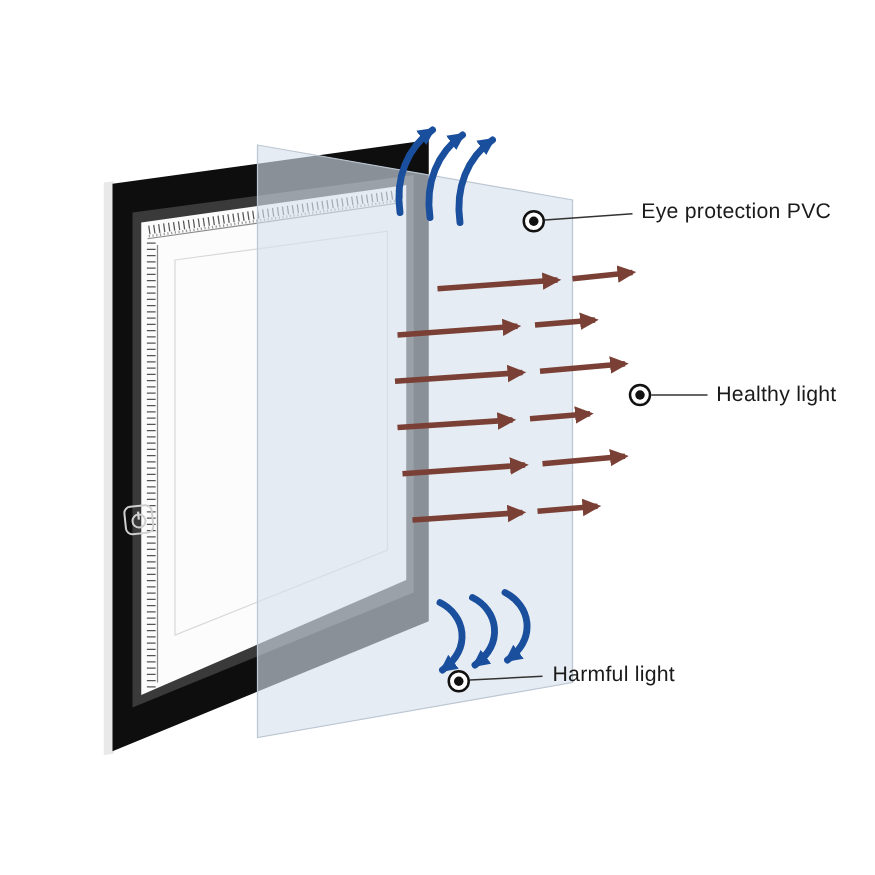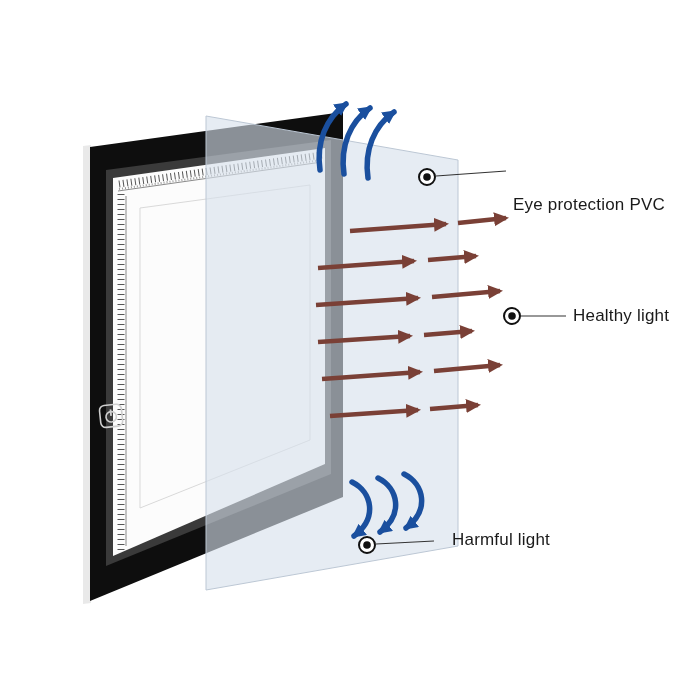--- a/index.html
+++ b/index.html
@@ -120,19 +120,19 @@
 
     <g>
       <line x1="376" y1="544" x2="434" y2="541" stroke="#333" stroke-width="1.2"></line>
       <g>
         <circle cx="367" cy="545" r="8" fill="#fff" stroke="#111" stroke-width="2"></circle>
         <circle cx="367" cy="545" r="3.8" fill="#111"></circle>
       </g>
     </g>
   </svg>
 
-  <div class="callout-label" style="left:513px; top:159px;margin-top:36px;">Eye protection PVC</div>
+  <div class="callout-label" style="left:513px; top:159px;">Eye protection PVC</div>
 
   <div class="callout-label" style="left:573px; top:306px;text-align:center;">Healthy light</div>
 
-  <div class="callout-label" style="left:452px; top:530px;">Harmful light</div>
+  <div class="callout-label" style="left:442px; top:530px;">Harmful light</div>
 
 </div>
 
 </body></html>

